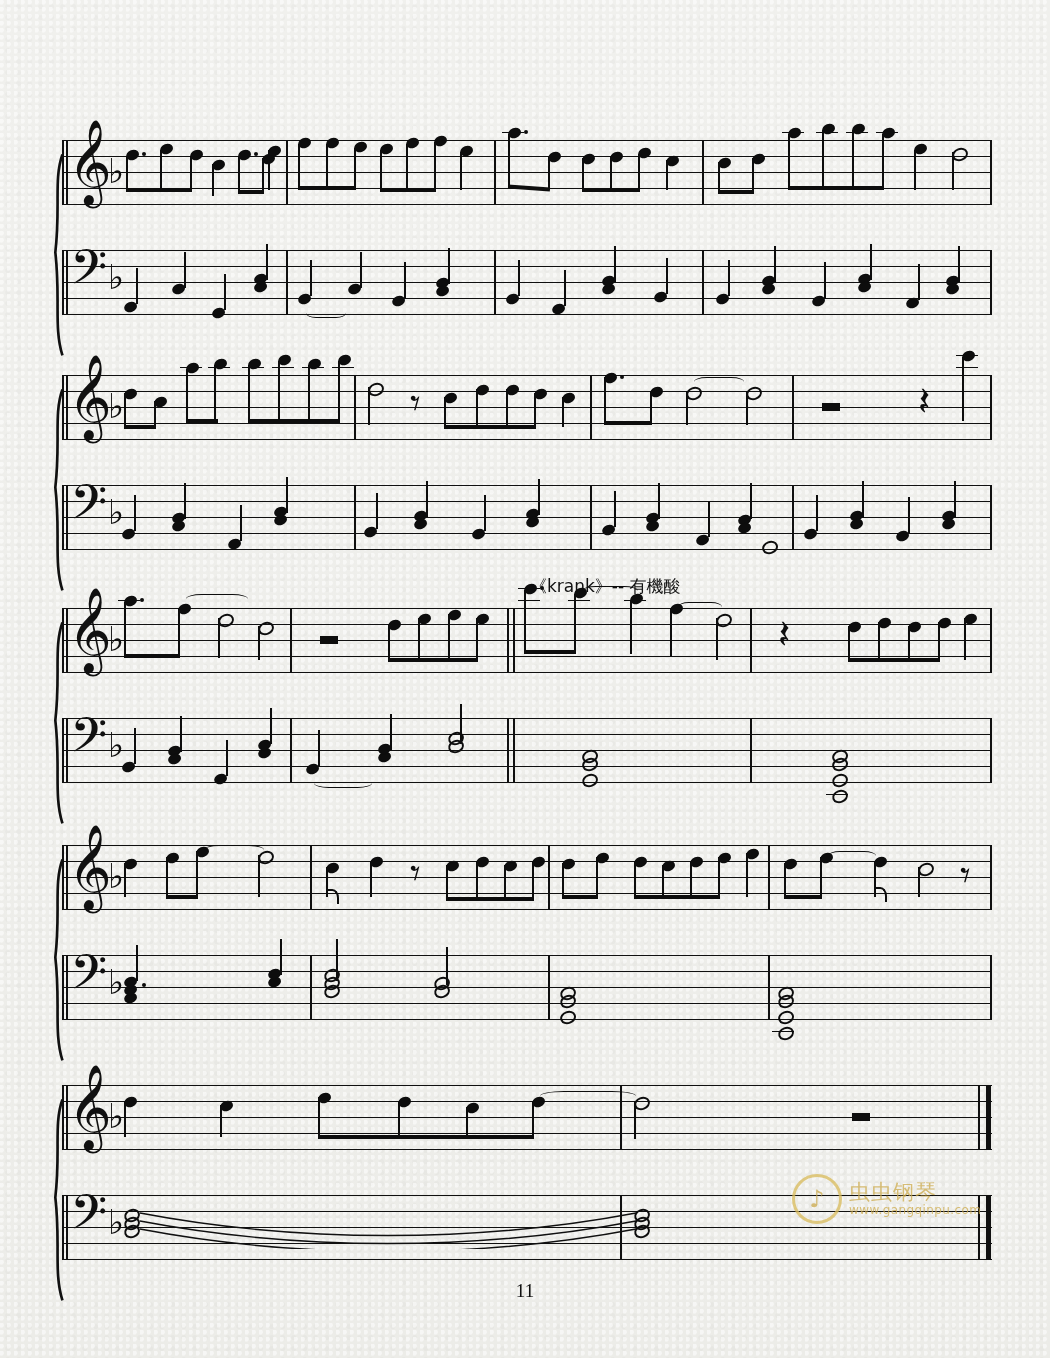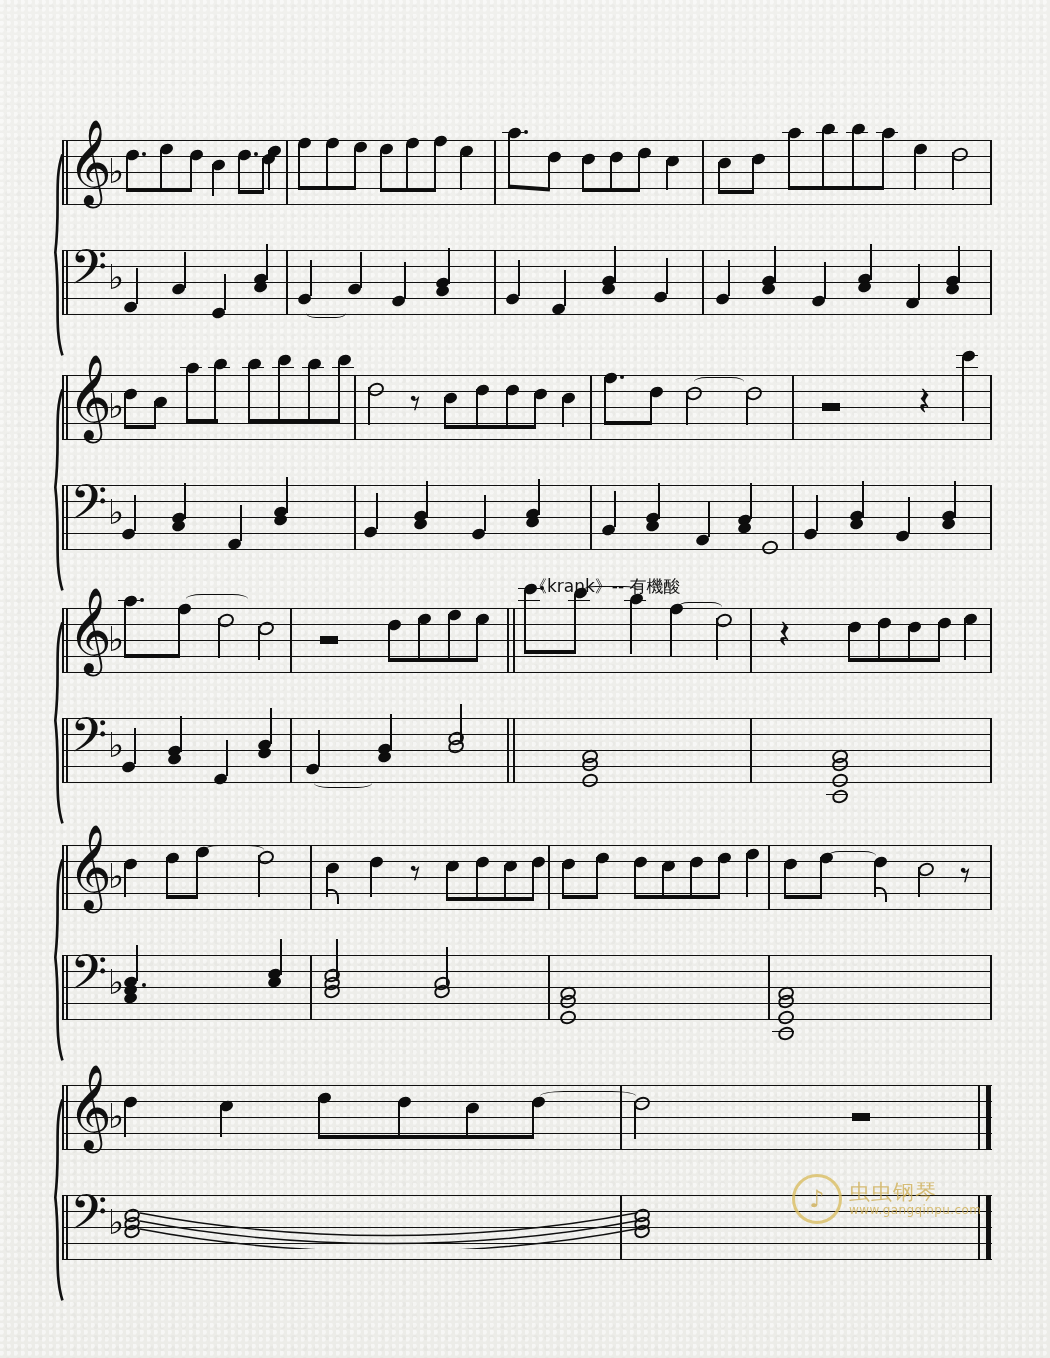--- a/index.html
+++ b/index.html
@@ -838,13 +838,14 @@
   </div>
 
   <div class="watermark">
     <div class="wm-logo">♪</div>
     <div class="wm-text">
       <div class="wm-cn">虫虫钢琴</div>
       <div class="wm-url">www.gangqinpu.com</div>
     </div>
   </div>
 
+  <div class="pagenum" style="top:1280px;">11</div>
 </div>
 
 </body></html>

